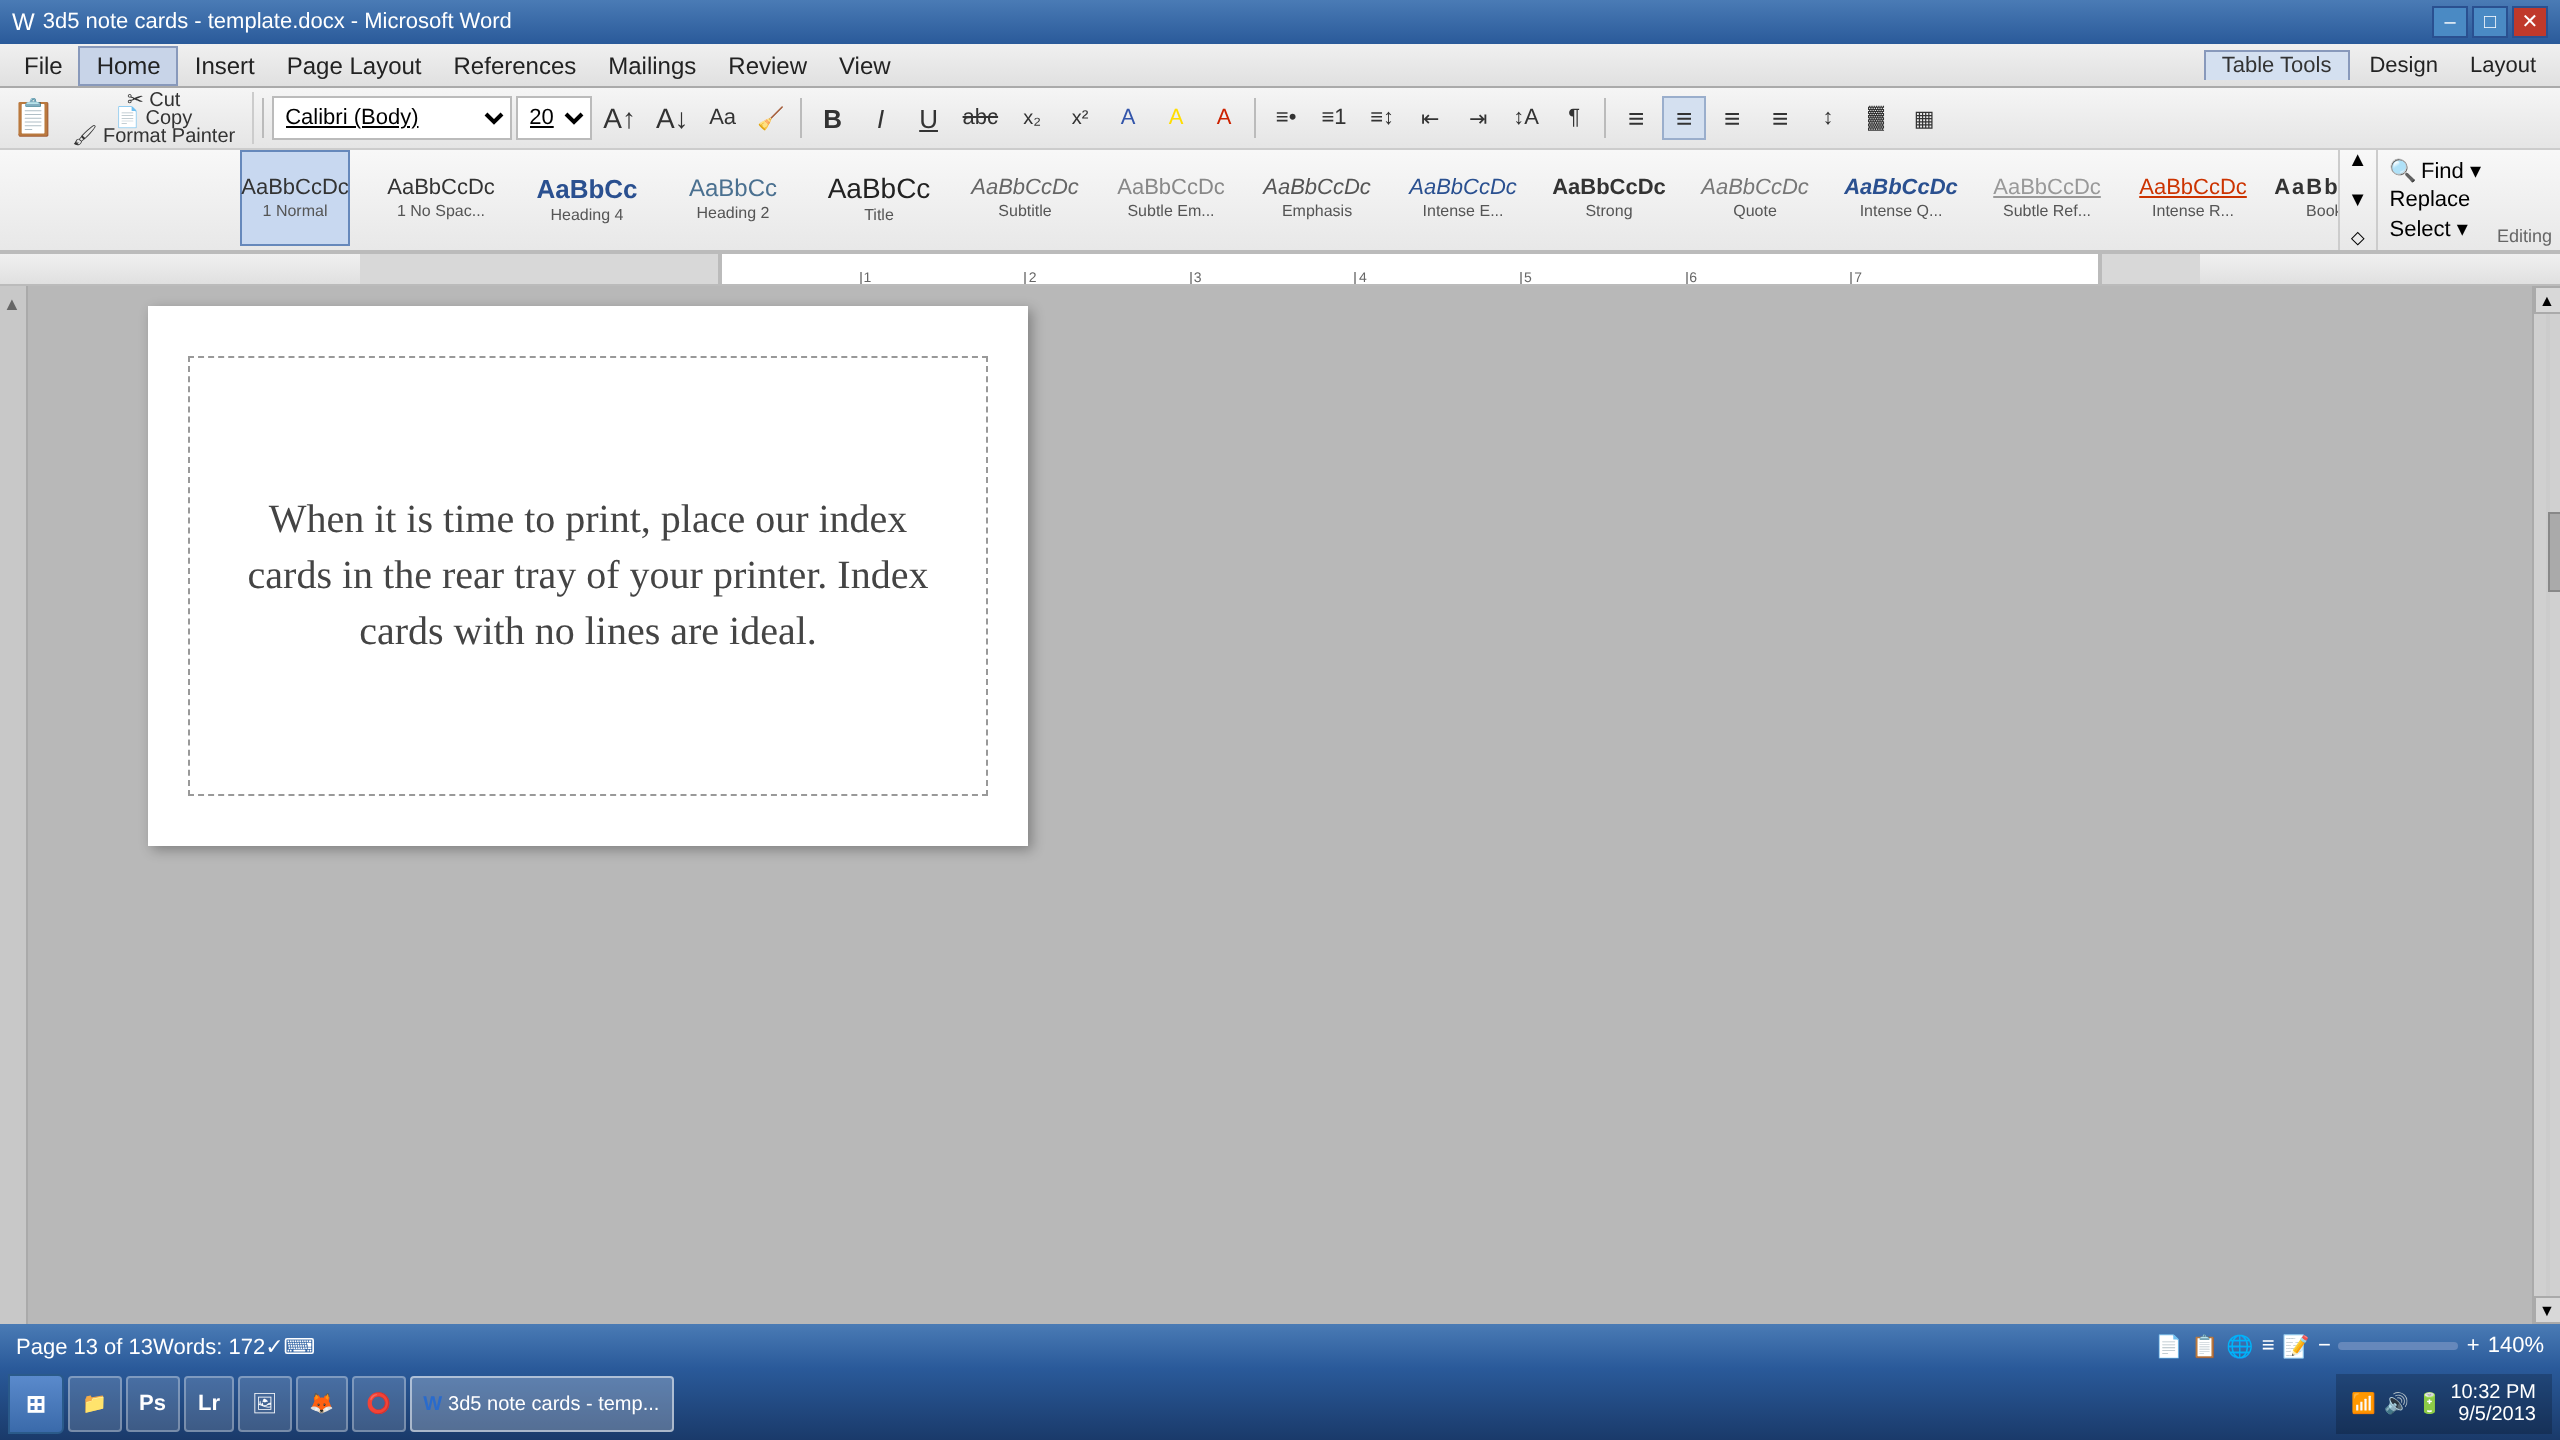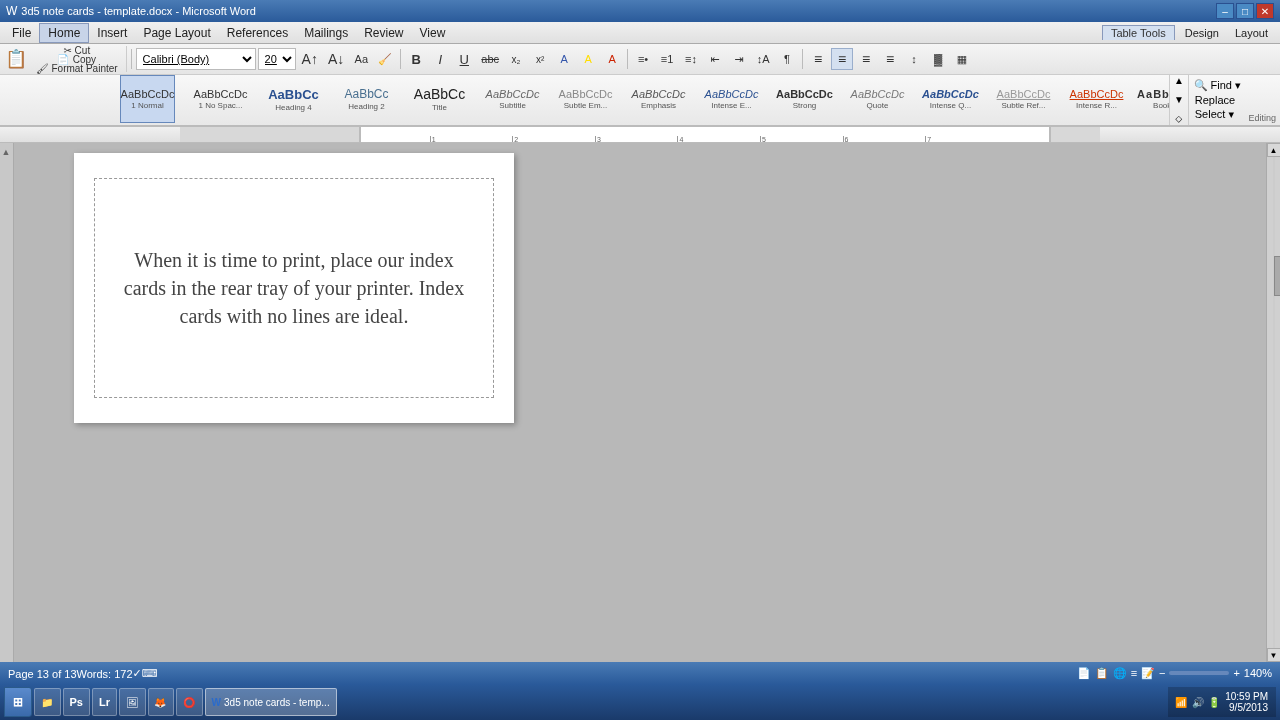--- a/index.html
+++ b/index.html
@@ -568,17 +568,17 @@
   <div class="taskbar-btn active">
     <span style="font-weight:bold;color:#2a6bcc;">W</span>
     <span style="font-size:10px;">3d5 note cards - temp...</span>
   </div>
 
   <div class="taskbar-right">
     <span>📶</span>
     <span>🔊</span>
     <span>🔋</span>
     <div class="clock">
-      <div>10:59 PM</div>
+      <div>10:32 PM</div>
       <div>9/5/2013</div>
     </div>
   </div>
 </div>
 
 </body></html>

